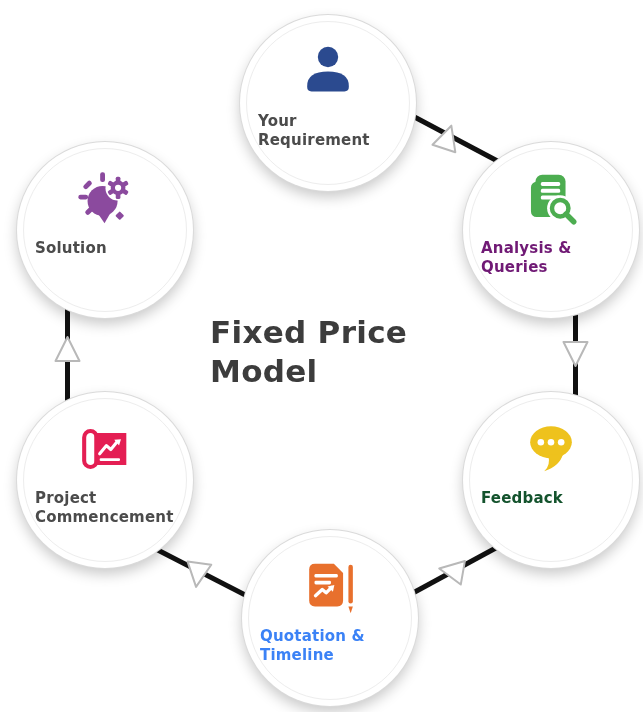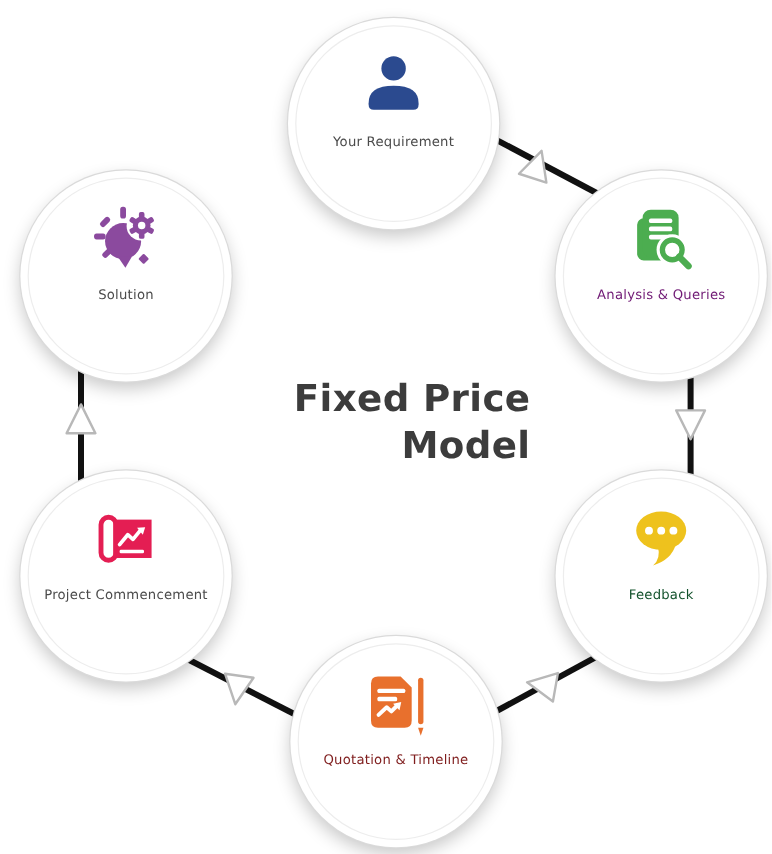--- a/index.html
+++ b/index.html
@@ -41,33 +41,32 @@
   .node .icon{
     margin-top:26px;
     width:62px;
     height:62px;
     display:block;
   }
   .node .icon svg{display:block;width:100%;height:100%;}
   .node .label{
     margin-top:9px;
     width:140px;
-    text-align:center;
-    font-size:11px;
-    font-weight:400;
+    font-size:15px;
+    font-weight:700;
     line-height:1.25;
     letter-spacing:0.2px;
   }
   .title{
     position:absolute;
     left:326px;
     top:352px;
     transform:translate(-50%,-50%);
     width:232px;
-    text-align:right;
+    text-align:left;
     font-size:31px;
     font-weight:700;
     line-height:1.25;
     letter-spacing:0.3px;
     z-index:1;
   }
 </style>
 </head>
 <body style="background-color: rgb(255, 255, 255);">
 
@@ -134,21 +133,21 @@
       <svg viewBox="0 0 64 64" fill="currentColor">
         <path d="M16.5 8 L36 8 L45.5 17.5 L45.5 46 Q45.5 52 39.5 52 L16.5 52 Q10.5 52 10.5 46 L10.5 14 Q10.5 8 16.5 8 Z"></path>
         <rect x="16" y="18.5" width="24" height="3.8" rx="1.4" fill="#fff"></rect>
         <rect x="16" y="25.5" width="17" height="3.8" rx="1.4" fill="#fff"></rect>
         <path d="M17 41 L24 34.5 L28 38 L33.5 32.5" stroke="#fff" stroke-width="3.4" fill="none" stroke-linecap="round" stroke-linejoin="round"></path>
         <path d="M29.5 31.5 L36.5 30 L35 37 Z" fill="#fff"></path>
         <rect x="51" y="9" width="4.6" height="40" rx="2.3"></rect>
         <path d="M51 52 L55.6 52 L53.3 59 Z"></path>
       </svg>
     </span>
-    <div class="label" style="color: #7f1d1d;">Quotation &amp; Timeline</div>
+    <div class="label" style="color: #3b82f6;">Quotation &amp; Timeline</div>
   </div>
 
   <div class="node" style="left:17px;top:392px">
     <span class="icon" style="color: rgb(228, 30, 83);">
       <svg viewBox="0 0 64 64" fill="currentColor">
         <rect x="10.5" y="13.5" width="13" height="37" rx="6.5" fill="#fff" stroke="currentColor" stroke-width="4.2"></rect>
         <rect x="21" y="15.5" width="33" height="33"></rect>
         <path d="M26.5 37 L33.5 28.5 L38 32.5 L44.5 24.5" stroke="#fff" stroke-width="3.2" fill="none" stroke-linecap="round" stroke-linejoin="round"></path>
         <path d="M41.5 22.5 L48.5 22 L46.5 28.5 Z" fill="#fff"></path>
         <rect x="26.5" y="41.5" width="21" height="3" rx="1.2" fill="#fff"></rect>

